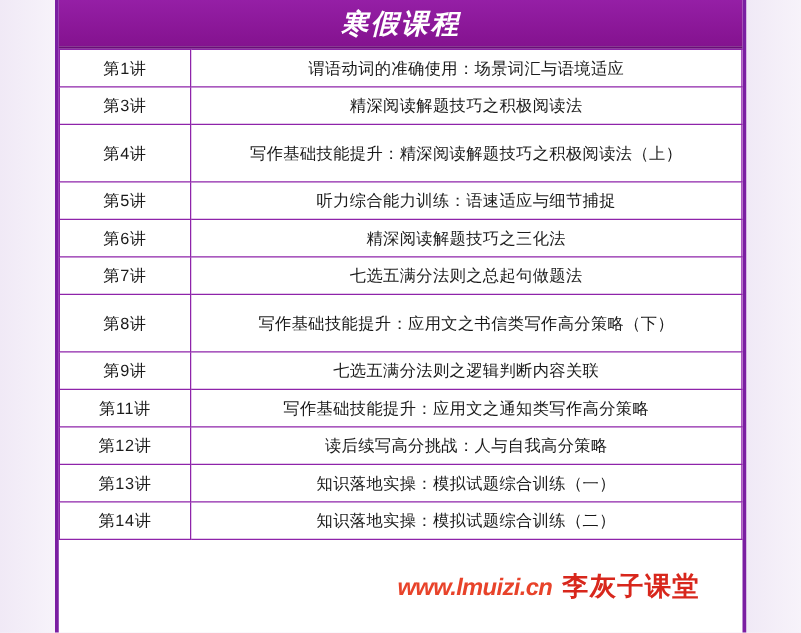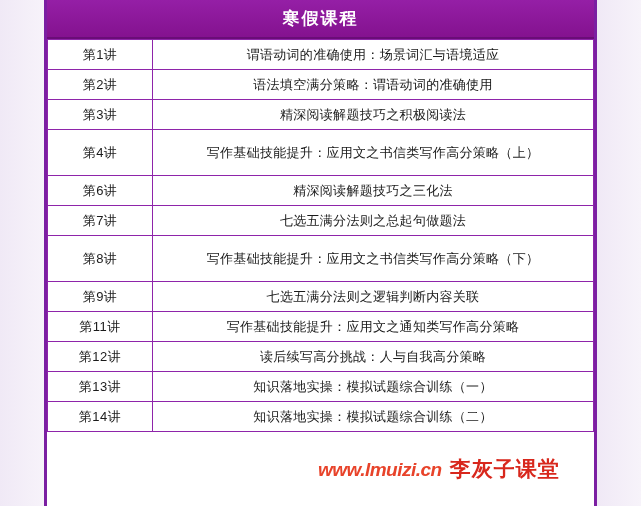--- a/index.html
+++ b/index.html
@@ -41,27 +41,28 @@
     border-left: 3px solid #7b1fa2;
     border-right: 3px solid #7b1fa2;
     box-sizing: border-box;
   }
 
   .title-bar {
     height: 37px;
     background: #8e1d9e;
     background: linear-gradient(180deg, #951fa6 0%, #84128f 100%);
     color: #ffffff;
-    font-size: 17px;
+    font-size: 22px;
     font-weight: bold;
     display: flex;
     align-items: center;
     justify-content: center;
     letter-spacing: 2px;
     border-bottom: 2px solid #6a0d77;
+    font-style: italic;
   }
 
   table.course {
     width: 100%;
     border-collapse: collapse;
     table-layout: fixed;
   }
   table.course tr {
     background: #ffffff;
   }
@@ -119,30 +120,30 @@
 
   <div class="table-wrap">
     <div class="title-bar">寒假课程</div>
     <table class="course">
       <tbody>
         <tr class="row-h1">
           <td class="col-no">第1讲</td>
           <td class="col-title">谓语动词的准确使用：场景词汇与语境适应</td>
         </tr>
         <tr class="row-h1">
-          <td class="col-no">第2讲</td>
-          <td class="col-title">语法填空满分策略：谓语动词的准确使用</td>
-        </tr>
-        <tr class="row-h1">
           <td class="col-no">第3讲</td>
           <td class="col-title">精深阅读解题技巧之积极阅读法</td>
         </tr>
         <tr class="row-h2">
           <td class="col-no">第4讲</td>
-          <td class="col-title">写作基础技能提升：应用文之书信类写作高分策略（上）</td>
+          <td class="col-title">写作基础技能提升：精深阅读解题技巧之积极阅读法（上）</td>
+        </tr>
+        <tr class="row-h1">
+          <td class="col-no">第5讲</td>
+          <td class="col-title">听力综合能力训练：语速适应与细节捕捉</td>
         </tr>
         <tr class="row-h1">
           <td class="col-no">第6讲</td>
           <td class="col-title">精深阅读解题技巧之三化法</td>
         </tr>
         <tr class="row-h1">
           <td class="col-no">第7讲</td>
           <td class="col-title">七选五满分法则之总起句做题法</td>
         </tr>
         <tr class="row-h2">

